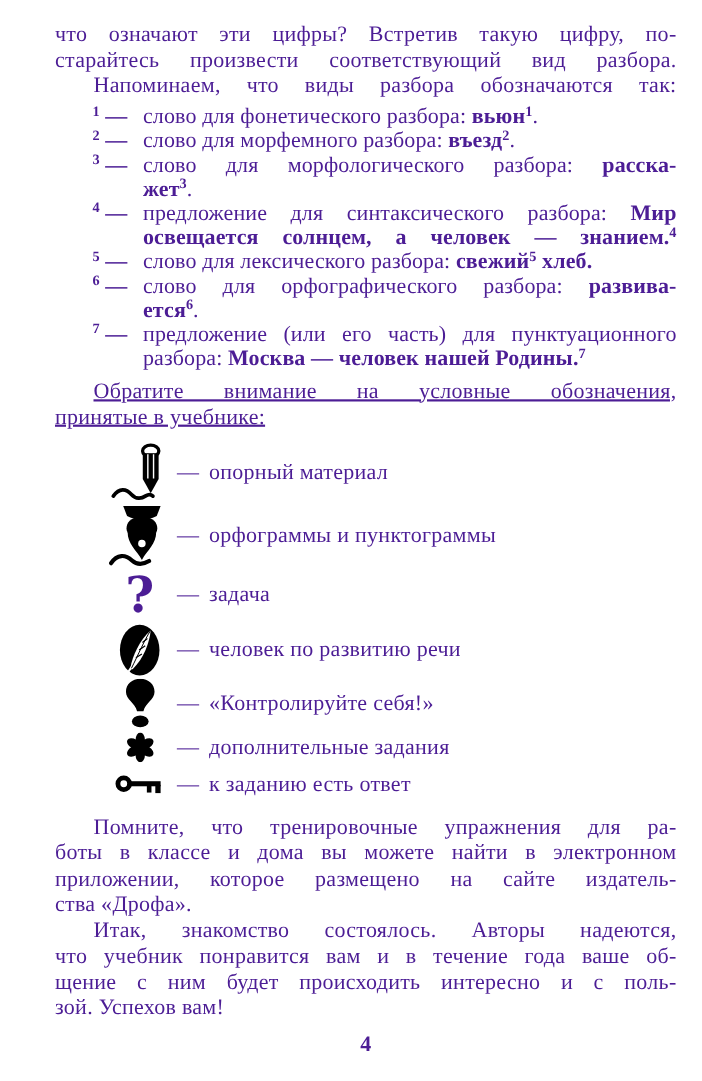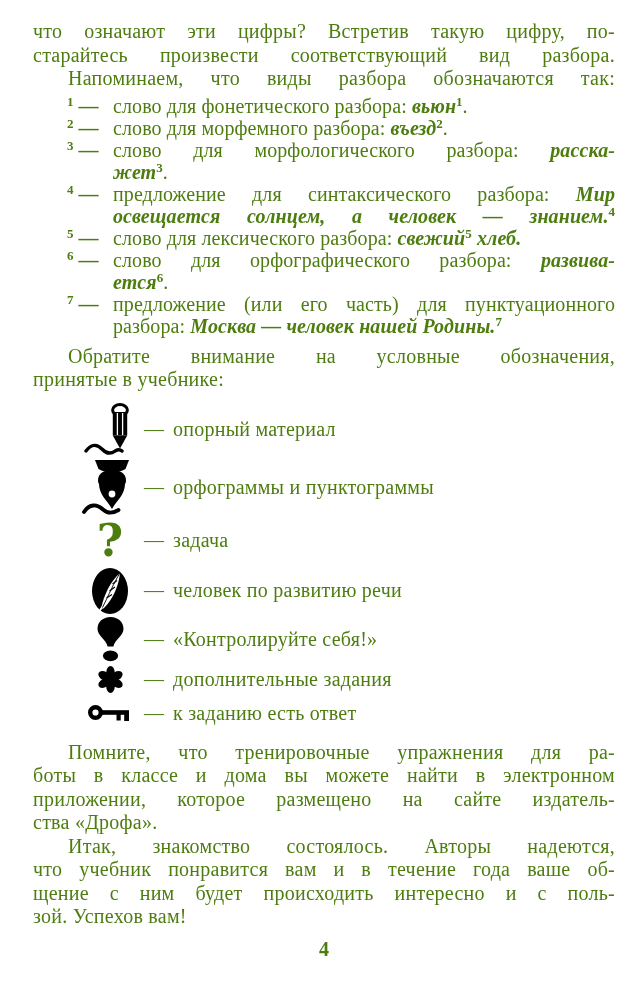--- a/index.html
+++ b/index.html
@@ -1,37 +1,37 @@
 <!DOCTYPE html>
 <html><head>
 <meta charset="utf-8">
 <style>
   html,body{margin:0;padding:0;background:#ffffff;}
   .page{
     position:relative;
     width:638px;height:983px;
     box-sizing:border-box;
-    padding:20px 23px 0 33px;
-    background:#ffffff;color:#4d7c0f;
+    padding:20px 23px 0 50px;
+    background:#ffffff;color:#4c1d95;
     font-family:"Liberation Serif","DejaVu Serif",serif;
     font-size:20px;
     overflow:hidden;
   }
   .para{line-height:23.5px;letter-spacing:0.25px;}
   .line{text-align:justify;}
   .line.j{text-align:justify;text-align-last:justify;}
   .line.ind{text-indent:35px;}
   .seg{white-space:pre-wrap;}
   .seg.b{font-weight:normal;}
-  .seg.bi{font-weight:bold;font-style:italic;}
+  .seg.bi{font-weight:bold;}
   .seg.sup{font-weight:bold;font-style:normal;font-size:13px;vertical-align:7px;line-height:0;letter-spacing:0;}
   .items{margin-top:4px;line-height:22px;letter-spacing:0.1px;}
   .numitem{position:relative;padding-left:80px;}
   .numitem .marker{position:absolute;left:34px;top:0;font-weight:bold;white-space:pre;}
-  .legend-intro{margin-top:8px;}
+  .legend-intro{margin-top:8px;text-decoration:underline;}
   .legend{margin-top:8px;}
   .legend .row{display:flex;align-items:center;}
   .legend .row:nth-of-type(1){height:59px;}
   .legend .row:nth-of-type(2){height:57px;}
   .legend .row:nth-of-type(3){height:50px;}
   .legend .row:nth-of-type(4){height:50px;}
   .legend .row:nth-of-type(5){height:47px;}
   .legend .row:nth-of-type(6){height:34px;}
   .legend .row:nth-of-type(7){height:33px;}
   .icon-cell{flex:0 0 68px;margin-left:43px;display:flex;justify-content:center;align-items:center;}

